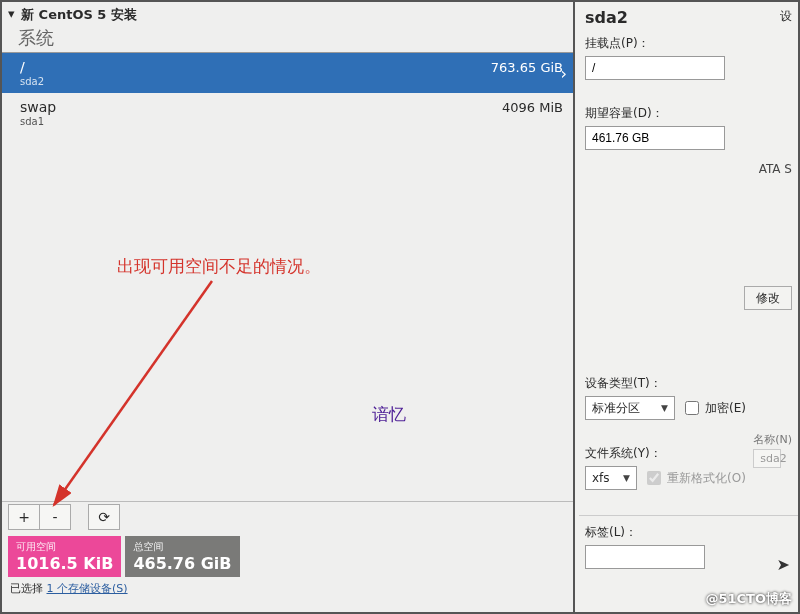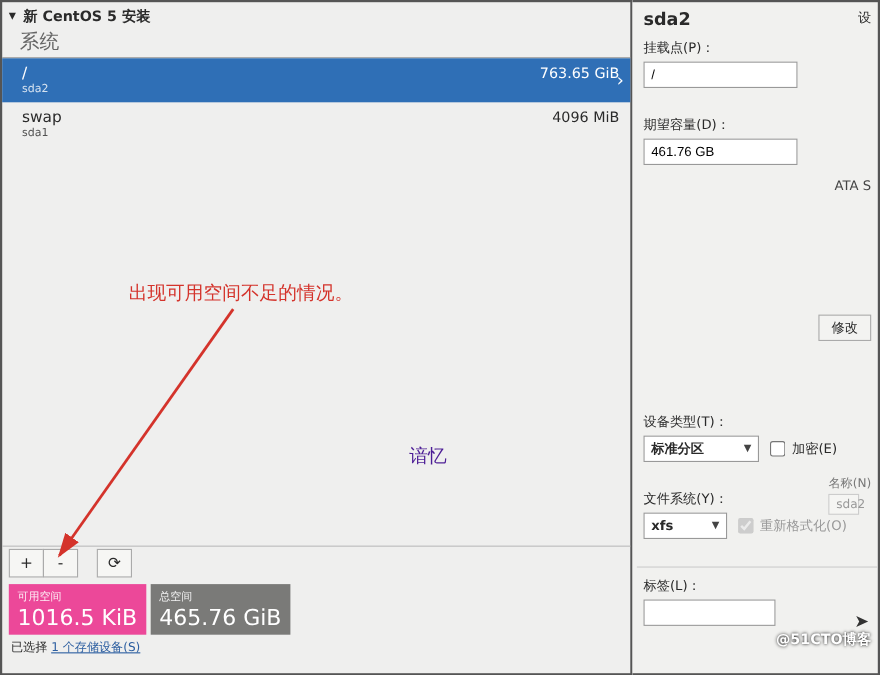--- a/index.html
+++ b/index.html
@@ -22,42 +22,42 @@
   .filler { flex:1; position:relative; }
   .annot-warn { position:absolute; left:115px; top:122px; color:#d4332b; font-size:17px; font-weight:400;}
   .annot-mid { position:absolute; left:370px; top:270px; color:#4c1d95; font-size:17px;}
   .arrow-svg { position:absolute; left:0; top:0; pointer-events:none;}
   .toolbar { display:flex; gap:0; padding:2px 6px; align-items:center; border-top:1px solid #bbb;}
   .tbtn { width:32px; height:26px; border:1px solid #aaa; background:#f6f6f4; margin-right:-1px; display:flex; align-items:center; justify-content:center; font-size:14px; cursor:pointer;}
   .tbtn.refresh { margin-left:18px;}
   .spacebar { display:flex; padding:4px 6px 2px 6px; gap:4px;}
   .spacebox { padding:4px 8px; color:#fff; min-width:96px;}
   .spacebox .lbl { font-size:10px; opacity:.9;}
-  .spacebox .val { font-size:20px; font-weight:normal;}
+  .spacebox .val { font-size:16px; font-weight:bold;}
   .sb-avail { background:#ec4899;}
   .sb-total { background:#7a7a78;}
   .footer-link { padding:2px 8px 16px 8px; font-size:11px; }
   .footer-link a { color:#2c5ea0; text-decoration:underline; cursor:pointer;}
   
   .r-title { font-size:16px; font-weight:bold; margin-bottom:8px;}
   .field { margin-bottom:25px;}
   .field .flabel { font-size:12px; margin-bottom:4px; display:block;}
   .field input.text, .field .combo { width:140px; height:24px; border:1px solid #999; background:#fff; padding:2px 6px; font-size:12px;}
   .combo { display:inline-flex; align-items:center; justify-content:space-between; cursor:pointer; background:#f3f3f1;}
   .combo .cv { }
   .combo .carrow { font-size:9px; color:#444;}
   .checkbox-row { display:flex; align-items:center; gap:6px; font-size:12px;}
   .checkbox-row input { width:14px; height:14px;}
   .r-row { display:flex; align-items:center; gap:10px;}
   .dev-extra { position:absolute; right:6px; top:160px; font-size:12px; color:#444;}
   .modify-btn { position:absolute; right:6px; top:284px; width:48px; height:24px; border:1px solid #aaa; background:#f3f3f1; font-size:12px; display:flex; align-items:center; justify-content:center; cursor:pointer;}
   .name-block { position:absolute; right:6px; top:430px; font-size:11px; color:#777;}
   .name-block .nval { border:1px solid #ccc; background:#f5f5f3; padding:2px 6px; margin-top:2px; color:#999; width:28px;}
   .r-arrow { position:absolute; right:8px; bottom:38px; font-size:16px; color:#333;}
-  .watermark { position:absolute; right:6px; bottom:22px; font-size:13px; color:#fff; text-shadow:0 0 3px #000; font-weight:bold;margin-left:36px;}
+  .watermark { position:absolute; right:6px; bottom:4px; font-size:13px; color:#fff; text-shadow:0 0 3px #000; font-weight:bold;margin-left:36px;}
   .sep { border-top:1px solid #ccc; margin:8px -6px;}
 </style>
 </head>
 <body>
 
 <div class="wrap">
   <div class="left">
     <div class="l-header">
       <span class="tri">▾</span>
       <span>新 CentOS 5 安装</span>
@@ -133,35 +133,35 @@
     </div>
 
     <div class="dev-extra">ATA S</div>
     <div class="modify-btn">修改</div>
 
     <div style="height:200px;"></div>
 
     <div class="field">
       <span class="flabel">设备类型(T)：</span>
       <div class="r-row">
-        <div class="combo" style="width:105px;font-weight:bold;">
+        <div class="combo" style="width:90px;">
           <span class="cv">标准分区</span>
           <span class="carrow">▼</span>
         </div>
         <label class="checkbox-row">
           <input type="checkbox" style="">
           <span>加密(E)</span>
         </label>
       </div>
     </div>
 
     <div class="field">
       <span class="flabel">文件系统(Y)：</span>
       <div class="r-row">
-        <div class="combo" style="width:76px;font-weight:bold;">
+        <div class="combo" style="width:52px;">
           <span class="cv">xfs</span>
           <span class="carrow">▼</span>
         </div>
         <label class="checkbox-row" style="color:#999;">
           <input type="checkbox" checked="" disabled="" style="">
           <span>重新格式化(O)</span>
         </label>
       </div>
     </div>
 

